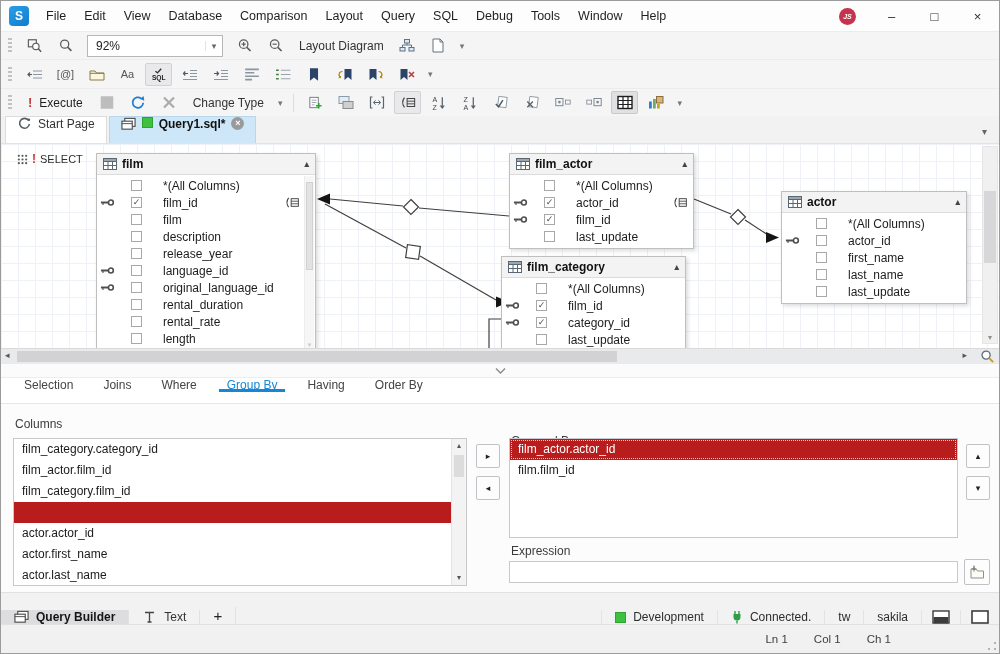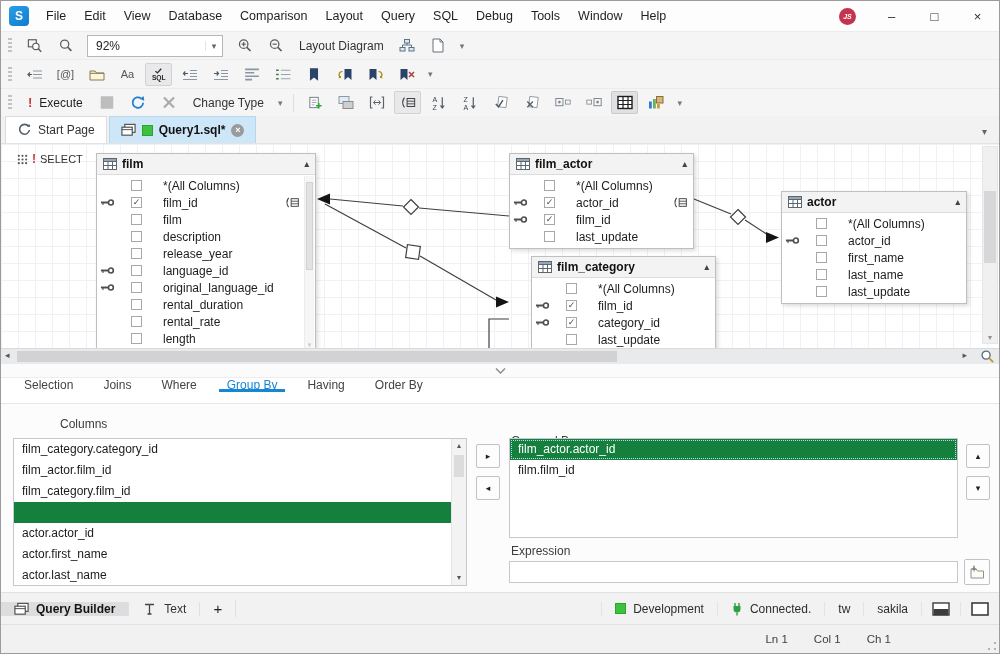--- a/index.html
+++ b/index.html
@@ -27,21 +27,21 @@
   .tsep{width:1px;height:18px;background:#dddde0;margin:0 5px;}
   .tcombo{width:136px;height:22px;background:#fff;border:1px solid #b7b7ba;display:flex;align-items:center;font-size:12px;color:#222;padding-left:8px;margin:0 6px;}
   .tcval{flex:1;}
   .tcarr{width:17px;text-align:center;font-size:9px;color:#666;border-left:1px solid #e3e3e3;}
   .tlabel{font-size:12px;color:#333;padding:0 8px;}
   .texec{display:flex;align-items:center;gap:7px;font-size:12px;color:#1f1f1f;padding:0 9px;}
   .bang{color:#c23b3b;font-weight:bold;font-size:13px;}
 
   
   .doctabs{height:28px;background:#f2f2f3;display:flex;align-items:flex-end;padding-left:4px;border-bottom:1px solid #e3e3e4;flex:none;}
-  .dtab{height:27px;display:flex;align-items:center;gap:6px;padding:0 11px;font-size:12px;color:#333;background:#fff;border:1px solid #dcdcde;border-bottom:none;margin-right:2px;}
+  .dtab{height:27px;display:flex;align-items:flex-start;gap:6px;padding:0 11px;font-size:12px;color:#333;background:#fff;border:1px solid #dcdcde;border-bottom:none;margin-right:2px;}
   .dtab.active{background:#cde6f8;border-color:#b8d6ec;font-weight:bold;color:#111;}
   .dticon svg{width:15px;height:14px;display:block;}
   .greensq{width:11px;height:11px;background:#3ec13e;border:1px solid #2da52d;display:inline-block;}
   .tabclose{width:13px;height:13px;border-radius:50%;background:#9a9a9c;color:#fff;font-size:9px;line-height:12px;text-align:center;font-weight:bold;}
   .doctabs-arr{margin-left:auto;padding:0 12px 6px 0;color:#666;font-size:10px;}
 
   
   .canvas{height:204px;position:relative;flex:none;background:#fff;
     background-image:linear-gradient(#eef2f7 1px,transparent 1px),linear-gradient(90deg,#eef2f7 1px,transparent 1px);
     background-size:17px 17px;overflow:hidden;}
@@ -85,33 +85,33 @@
   .ctabs{height:26px;display:flex;align-items:flex-start;padding-left:8px;background:#fff;border-bottom:1px solid #e7e7e8;flex:none;}
   .ctab{padding:0 15px;font-size:12px;color:#444;display:flex;align-items:center;position:relative;}
   .ctab.active{color:#1787d3;}
   .ctab.active::after{content:"";position:absolute;left:7px;right:7px;bottom:0;height:3px;background:#1787d3;}
 
   
   .cbody{flex:1;position:relative;background:#fcfcfd;font-size:12px;}
   .panel-label{position:absolute;color:#3c3c3c;}
   .listbox{position:absolute;background:#fff;border:1px solid #c6cacd;overflow:hidden;}
   .lrow{height:21px;line-height:21px;padding-left:8px;color:#1b1b1b;white-space:nowrap;}
-  .lrow.selected{background:#15803d;color:#fff;}
+  .lrow.selected{background:#b91c1c;color:#fff;}
   .grouped .lrow.selected{outline:1px dotted #bcd9f1;outline-offset:-2px;}
   .colsb{position:absolute;right:0;top:0;bottom:0;width:15px;background:#f3f3f4;border-left:1px solid #e4e4e5;}
   .colsb .up,.colsb .down{position:absolute;left:0;right:0;height:14px;text-align:center;font-size:8px;color:#555;line-height:14px;}
   .colsb .down{bottom:0;}
   .colsb .thumb{position:absolute;top:16px;left:2px;right:2px;height:22px;background:#dcdcdd;}
   .sqbtn{position:absolute;width:24px;height:24px;background:#fdfdfd;border:1px solid #c2c2c5;border-radius:2px;display:flex;align-items:center;justify-content:center;font-size:9px;color:#222;}
   .expinput{position:absolute;height:22px;background:#fff;border:1px solid #c6cacd;font-family:"Liberation Sans",sans-serif;font-size:12px;padding:0 6px;}
   .expbtn{position:absolute;width:26px;height:26px;background:#fdfdfd;border:1px solid #c2c2c5;border-radius:2px;display:flex;align-items:center;justify-content:center;}
   .expbtn svg{width:16px;height:14px;display:block;}
 
   
-  .viewtabs{height:32px;background:#f2f2f3;border-top:1px solid #e1e1e2;display:flex;align-items:center;flex:none;}
+  .viewtabs{height:32px;background:#f2f2f3;border-top:1px solid #e1e1e2;display:flex;align-items:flex-end;flex:none;}
   .vtab{display:flex;align-items:center;gap:7px;padding:0 13px;font-size:12px;color:#333;border-right:1px solid #e1e1e2;}
   .vtab.active{background:#dddddf;font-weight:bold;color:#141414;}
   .vtab svg{width:15px;height:14px;display:block;}
   .vplus{width:36px;display:flex;align-items:center;justify-content:center;font-size:15px;color:#222;border-right:1px solid #e1e1e2;}
   .vright{margin-left:auto;display:flex;align-items:stretch;}
   .vcell{display:flex;align-items:center;gap:7px;padding:0 13px;border-left:1px solid #e3e3e4;font-size:12px;color:#2d2d2d;}
   .vcell svg{display:block;}
   .vicon{padding:0 10px;}
 
   
@@ -604,21 +604,21 @@
               <span class="cb checked"></span>
               <span class="dname">film_id</span>
             </div>
             <div class="drow">
               <span class="keyslot"></span>
               <span class="cb"></span>
               <span class="dname">last_update</span>
             </div>
           </div>
         </div>
-        <div class="dtable" style="left: 530px; top: 112px; width: 185px;">
+        <div class="dtable" style="left: 500px; top: 112px; width: 185px;">
           <div class="dt-head">
             <span class="dt-ticon">
               <svg viewBox="0 0 14 12">
                 <rect x="0.5" y="0.5" width="13" height="11" fill="#fff" stroke="#5b6770"></rect>
                 <rect x="0.5" y="0.5" width="13" height="3" fill="#9aa7b2" stroke="#5b6770"></rect>
                 <path d="M5,3.5 V11.5 M9.5,3.5 V11.5 M0.5,7.5 h13" stroke="#5b6770"></path>
               </svg>
             </span>
             <span class="dt-title">film_category</span>
             <span class="dt-carr">▴</span>
@@ -732,21 +732,21 @@
   <div class="ctabs">
       <div class="ctab">Selection</div>
       <div class="ctab">Joins</div>
       <div class="ctab">Where</div>
       <div class="ctab active">Group By</div>
       <div class="ctab">Having</div>
       <div class="ctab">Order By</div>
     </div>
 
   <div class="cbody">
-    <div class="panel-label" style="left:14px;top:13px;margin-left:45px;">Columns</div>
+    <div class="panel-label" style="left:14px;top:13px;">Columns</div>
     <div class="listbox" style="left:12px;top:34px;width:454px;height:148px;">
       <div style="margin-right:15px;">
           <div class="lrow">film_category.category_id</div>
           <div class="lrow">film_actor.film_id</div>
           <div class="lrow">film_category.film_id</div>
           <div class="lrow selected"></div>
           <div class="lrow">actor.actor_id</div>
           <div class="lrow">actor.first_name</div>
           <div class="lrow">actor.last_name</div>
         </div>

